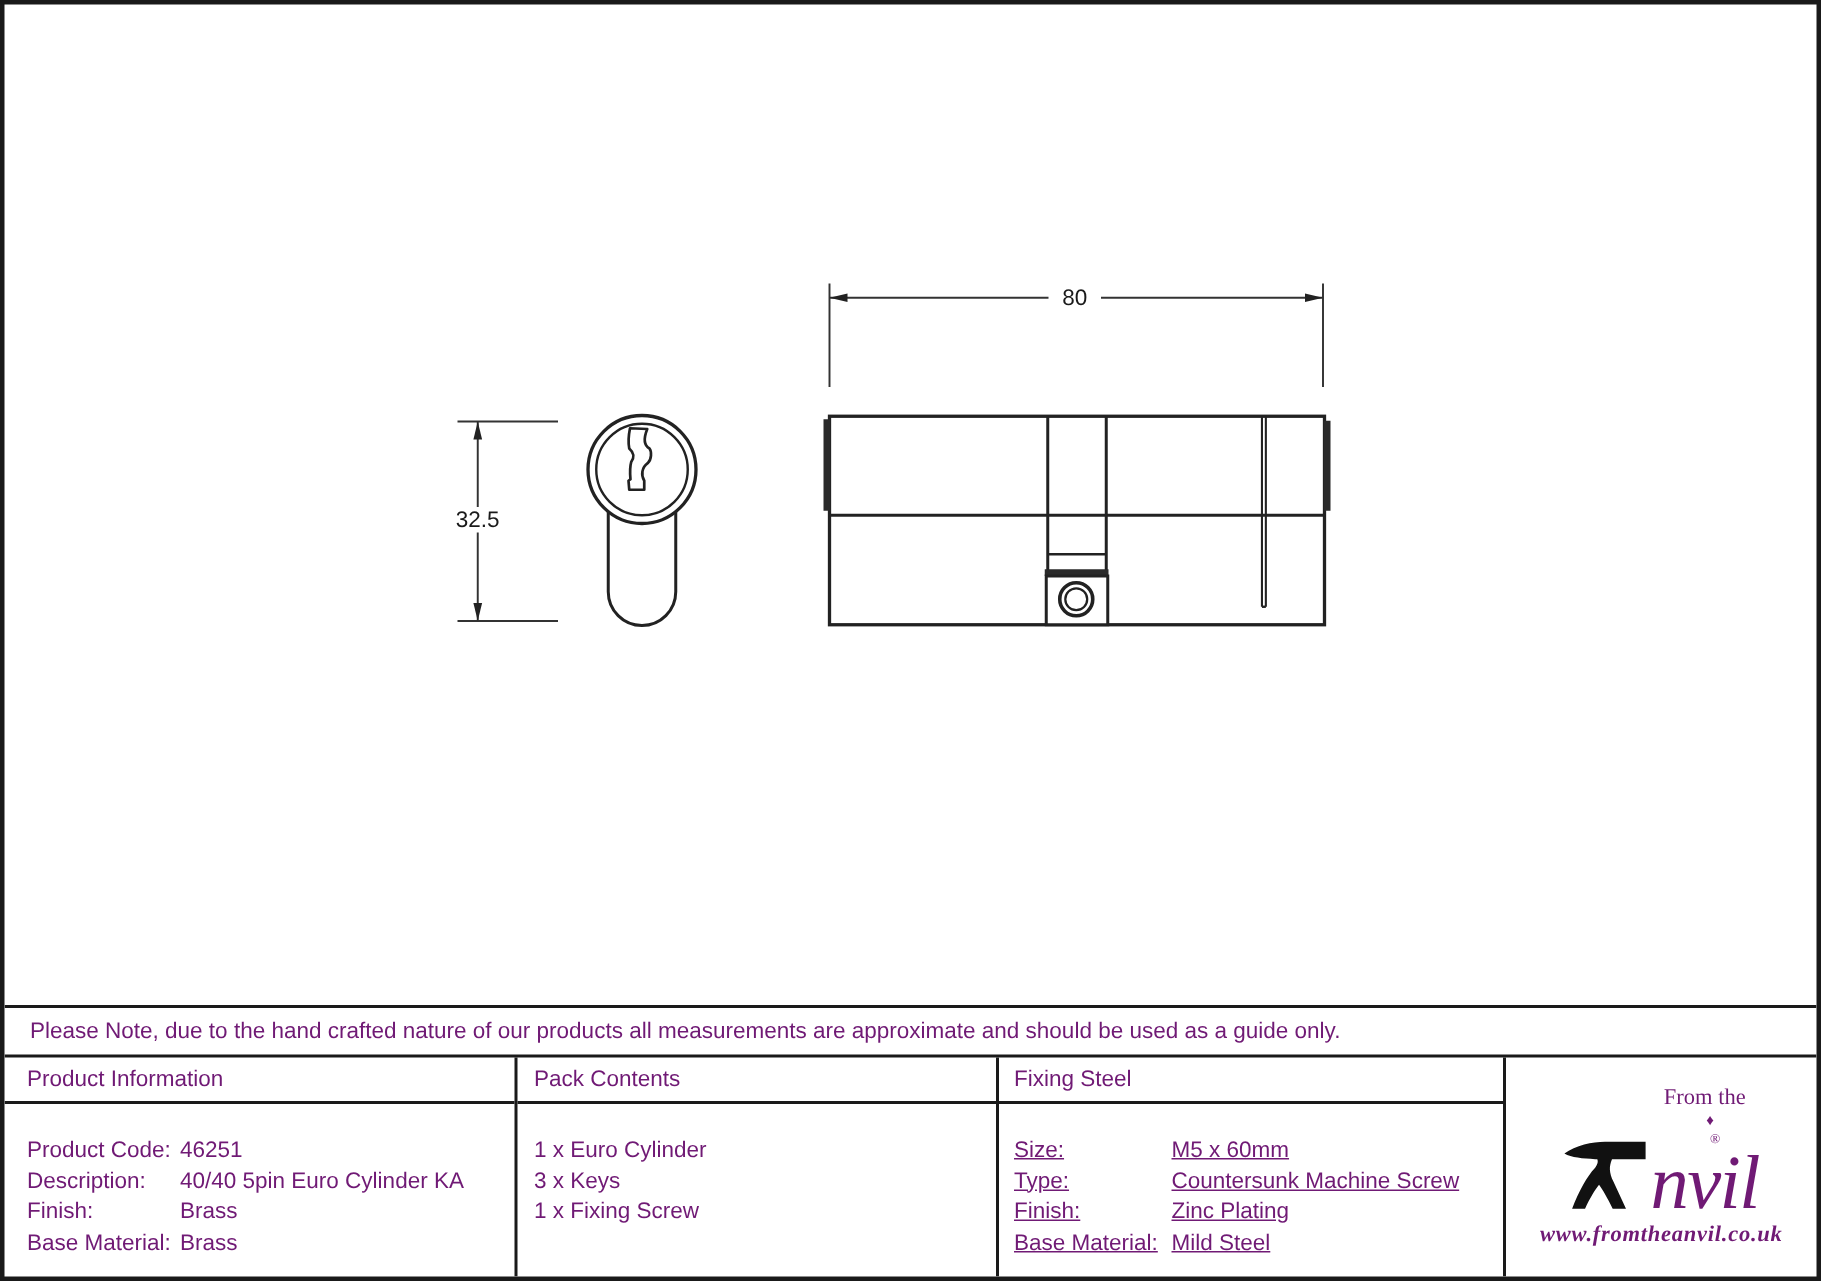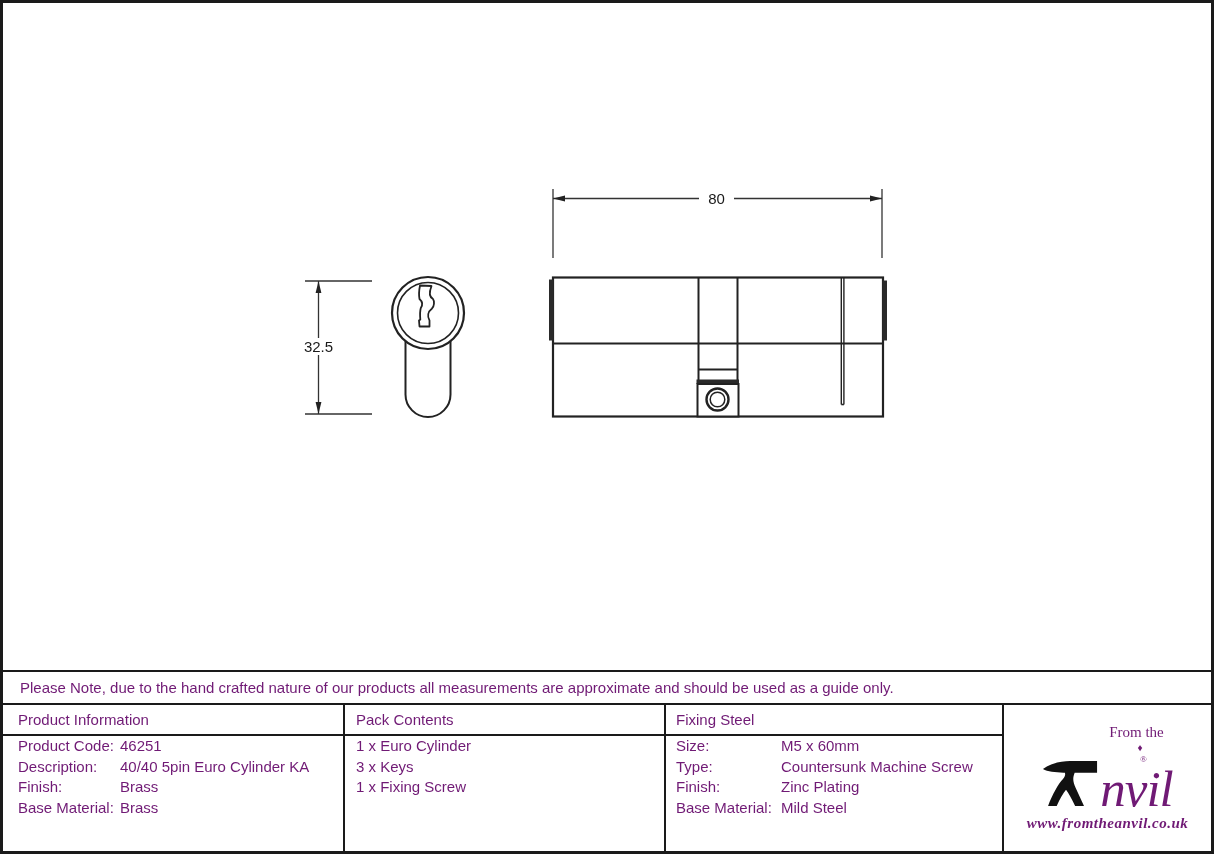--- a/index.html
+++ b/index.html
@@ -36,24 +36,24 @@
   .hdr {
     height: 31px;
     border-bottom: 2px solid #1a1a1a;
     display: flex; align-items: center;
     font-size: 15px;
   }
   .col1 .hdr { padding-left: 15px; }
   .col2 .hdr { padding-left: 11px; }
   .col3 .hdr { padding-left: 10px; }
 
-  .cell-body { padding-top: 0; font-size: 15px; line-height: 20.5px; }
+  .cell-body { padding-top: 21px; font-size: 15px; line-height: 20.5px; }
   .col1 .cell-body { padding-left: 15px; }
   .col2 .cell-body { padding-left: 11px; }
-  .col3 .cell-body { padding-left: 10px; }
+  .col3 .cell-body { padding-left: 10px; text-decoration: underline; }
 
   .kv { display: flex; }
   .col1 .kv .k { width: 102px; flex: 0 0 102px; }
   .col3 .kv .k { width: 105px; flex: 0 0 105px; }
 
   
   .logo-top { display: flex; align-items: flex-end; }
   .anvil-glyph { display: block; width: 56px; height: 49px; margin-right: 2px; }
   .logo-words { position: relative; display: flex; flex-direction: column; font-family: "Liberation Serif", "DejaVu Serif", serif; }
   .from-the { font-size: 15px; line-height: 15px; display: flex; align-items: center; white-space: nowrap; flex-direction: column; }

